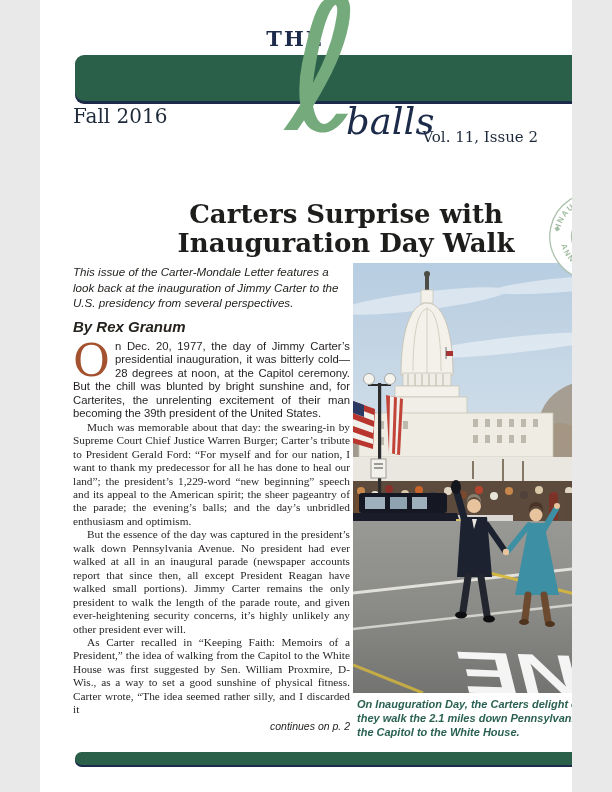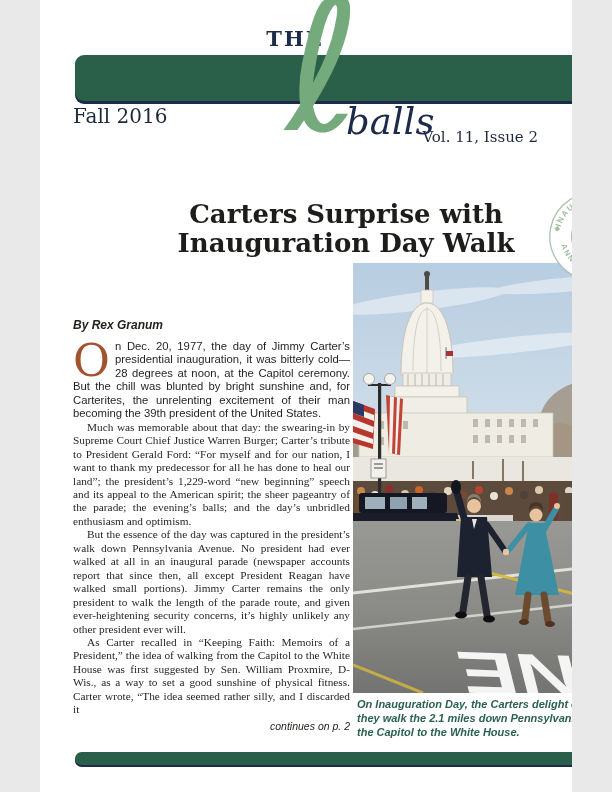--- a/index.html
+++ b/index.html
@@ -51,21 +51,21 @@
   }
   
   .badge { position:absolute; left:506px; top:189px; width:95px; height:95px; z-index:6; }
   
   .intro {
     position:absolute; left:33px; top:264px; width:277px;
     font-style:italic; font-size:11.6px; line-height:15.5px; color:#26231f;
   }
   .byline {
     position:absolute; left:33px; top:318px;
-    font-style:italic; font-weight:bold; font-size:12px; color:#26231f;
+    font-style:italic; font-weight:bold; font-size:15px; color:#26231f;
   }
   .body-col {
     position:absolute; left:33px; top:340px; width:277px;
     font-size:11.3px; line-height:13.45px; color:#231f20; text-align:justify;
   }
   .body-col p { margin:0; }
   .body-col p.indent { text-indent:14px;font-family:Liberation Serif, serif; }
   .dropcap {
     float:left; font-family:"DejaVu Serif", serif; font-size:45px;
     line-height:37px; color:#a3512e; padding:2px 5px 0 0;
@@ -121,20 +121,21 @@
           <textPath href="#arcBot" startOffset="50%" text-anchor="middle">ANNIVERSARY</textPath>
         </text>
         <text x="50" y="58" text-anchor="middle" font-size="27" font-weight="bold" fill="#9db79d" font-family="Liberation Sans, sans-serif">40</text>
         <text x="50" y="67.5" text-anchor="middle" font-size="7.6" font-weight="bold" letter-spacing="1.6" fill="#9db79d" font-family="Liberation Sans, sans-serif">YEARS</text>
         <polygon points="11,47 14,50 11,53 8,50"></polygon>
         <polygon points="89,47 92,50 89,53 86,50"></polygon>
       </g>
     </svg>
   </div>
 
+  <div class="intro">This issue of the Carter-Mondale Letter features a look back at the inauguration of Jimmy Carter to the U.S. presidency from several perspectives.</div>
   <div class="byline">By Rex Granum</div>
 
   <div class="body-col">
     <p><span class="dropcap">O</span><span>n Dec. 20, 1977, the day of Jimmy Carter’s presidential inauguration, it was bitterly cold—28 degrees at noon, at the Capitol ceremony. But the chill was blunted by bright sunshine and, for Carterites, the unrelenting excitement of their man becoming the 39th president of the United States.</span></p>
     <p class="indent">Much was memorable about that day: the swearing-in by Supreme Court Chief Justice Warren Burger; Carter’s tribute to President Gerald Ford: “For myself and for our nation, I want to thank my predecessor for all he has done to heal our land”; the president’s 1,229-word “new beginning” speech and its appeal to the American spirit; the sheer pageantry of the parade; the evening’s balls; and the day’s unbridled enthusiasm and optimism.</p>
     <p class="indent">But the essence of the day was captured in the president’s walk down Pennsylvania Avenue. No president had ever walked at all in an inaugural parade (newspaper accounts report that since then, all except President Reagan have walked small portions). Jimmy Carter remains the only president to walk the length of the parade route, and given ever-heightening security concerns, it’s highly unlikely any other president ever will.</p>
     <p class="indent">As Carter recalled in “Keeping Faith: Memoirs of a President,” the idea of walking from the Capitol to the White House was first suggested by Sen. William Proxmire, D-Wis., as a way to set a good sunshine of physical fitness. Carter wrote, “The idea seemed rather silly, and I discarded it</p>
     <div class="continues">continues on p. 2</div>
   </div>
 

